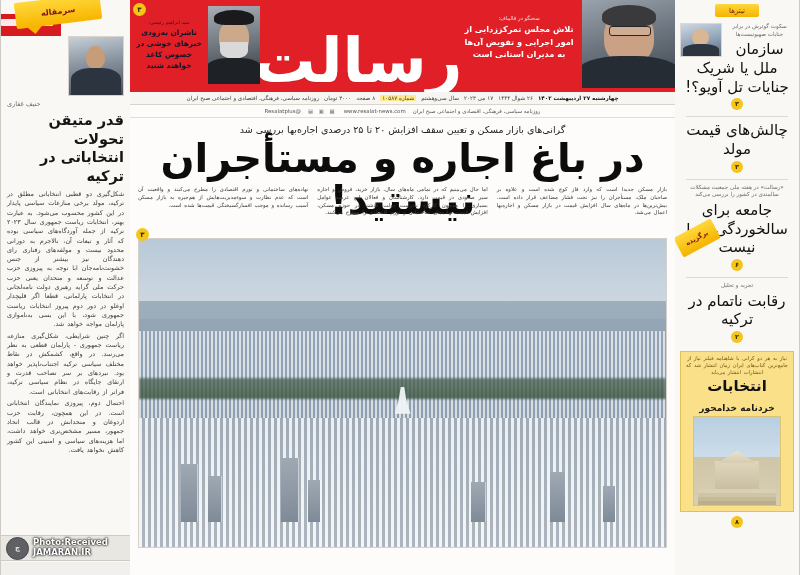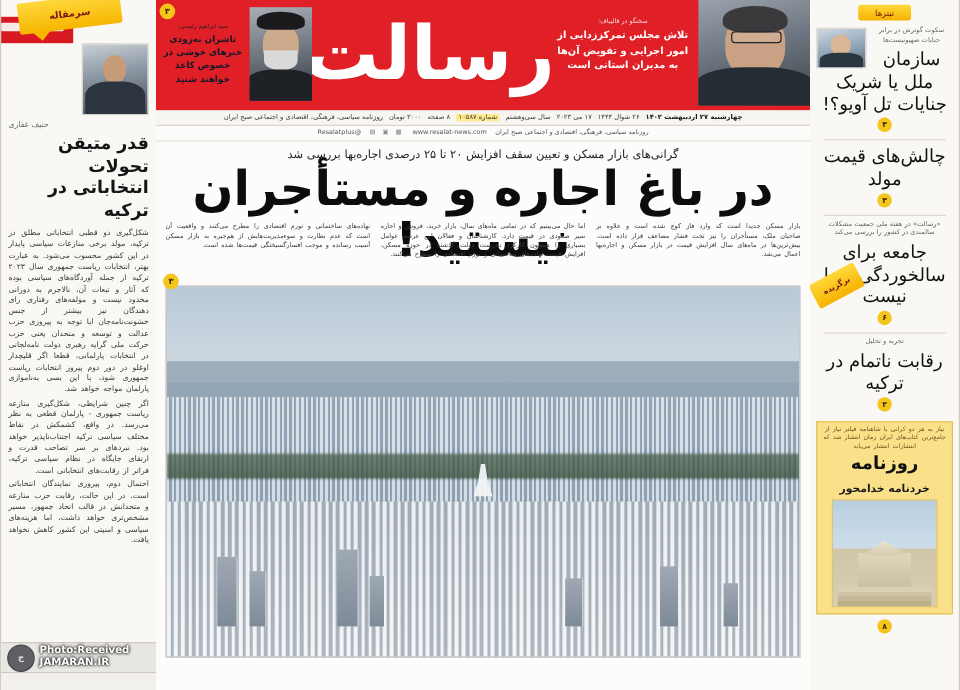--- a/index.html
+++ b/index.html
@@ -132,21 +132,21 @@
     position:absolute;right:96px;top:15px;width:120px;
     text-align:center;direction:rtl;color:#fff;
   }
   #qalibaf-quote .q-kicker{
     font-size:5.3px;opacity:.85;margin-bottom:2px;filter:blur(.25px);
   }
   #qalibaf-quote .q-line{
     font-size:8.2px;font-weight:bold;line-height:1.55;filter:blur(.25px);
   }
   #logo{
-    position:absolute;right:222px;top:3px;width:190px;height:84px;
+    position:absolute;right:222px;top:19px;width:190px;height:84px;
     display:flex;align-items:center;justify-content:center;
   }
   #logo .logo-word{
     color:#fff;font-size:62px;font-weight:bold;line-height:1;
     letter-spacing:-2px;direction:rtl;
     font-family:"DejaVu Sans","Liberation Sans",sans-serif;
     text-shadow:0 1px 0 rgba(0,0,0,.06);
   }
   #raisi-block{
     position:absolute;right:415px;top:5px;width:128px;height:84px;
@@ -393,21 +393,21 @@
     </div>
 
     <div id="author-photo"></div>
     <div class="author-name">حنیف غفاری</div>
 
     <div class="edit-title">قدر متیقن تحولات انتخاباتی در ترکیه</div>
 
     <div id="edit-body" class="blurtext">
       <p>شکل‌گیری دو قطبی انتخاباتی مطلق در ترکیه، مولد برخی منازعات سیاسی پایدار در این کشور محسوب می‌شود. به عبارت بهتر، انتخابات ریاست جمهوری سال ۲۰۲۳ ترکیه از جمله آوردگاه‌های سیاسی بوده که آثار و تبعات آن، نا‌لاجرم به دورانی محدود نیست و مولفه‌های رفتاری رای دهندگان نیز بیشتر از جنس خشونت‌نامه‌جان ابا توجه به پیروزی حزب عدالت و توسعه و متحدان یعنی حزب حرکت ملی گرایه رهبری دولت نامه‌لجانی در انتخابات پارلمانی، قطعا اگر قلیچدار اوغلو در دور دوم پیروز انتخابات ریاست جمهوری شود، با این بسی به‌ناموازی پارلمان مواجه خواهد شد.</p>
       <p>اگر چنین شرایطی، شکل‌گیری منازعه ریاست جمهوری - پارلمان قطعی به نظر می‌رسد. در واقع، کشمکش در نقاط مختلف سیاسی ترکیه اجتناب‌ناپذیر خواهد بود. نبردهای بر سر تصاحب قدرت و ارتقای جایگاه در نظام سیاسی ترکیه، فراتر از رقابت‌های انتخاباتی است.</p>
-      <p>احتمال دوم، پیروزی نمایندگان انتخاباتی است. در این حالت، رقابت حزب منازعه و متحدانش در قالب اتحاد جمهور، مسیر مشخص‌تری خواهد داشت، اما هزینه‌های سیاسی و امنیتی این کشور کاهش نخواهد یافت.</p>
+      <p>احتمال دوم، پیروزی نمایندگان انتخاباتی است. در این همچون، رقابت حزب اردوغان و متحدانش در قالب اتحاد جمهور، مسیر مشخص‌تری خواهد داشت، اما هزینه‌های سیاسی و امنیتی این کشور کاهش نخواهد یافت.</p>
     </div>
 
     <div id="jamaran-bar">
       <div id="jamaran-logo">ج</div>
       <div id="jamaran-text">
         <div>Photo:Received</div>
         <div>JAMARAN.IR</div>
       </div>
     </div>
     <div id="jamaran-bottom"></div>
@@ -532,21 +532,21 @@
     <div class="side-sep"></div>
 
     <div class="side-item">
       <div class="side-kicker">تجربه و تحلیل</div>
       <div class="side-title">رقابت ناتمام در ترکیه</div>
       <div class="side-pagenum">۲</div>
     </div>
 
     <div id="book-promo">
       <div id="book-kicker" class="blurtext">نیاز به هر دو کرانی با شاهنامه‌ فیلتر نیاز از جامع‌ترین کتاب‌های ایران زمان انتشار شد که انتشارات انتشار می‌یابد</div>
-      <div id="book-title">روزنامه</div>
+      <div id="book-title">انتخابات</div>
       <div id="book-sub">خردنامه خدامحور</div>
       <div id="book-img">
         <div class="tomb"></div>
         <div class="steps"></div>
       </div>
     </div>
     <div id="right-bottom-num">۸</div>
   </div>
 
 </div>

